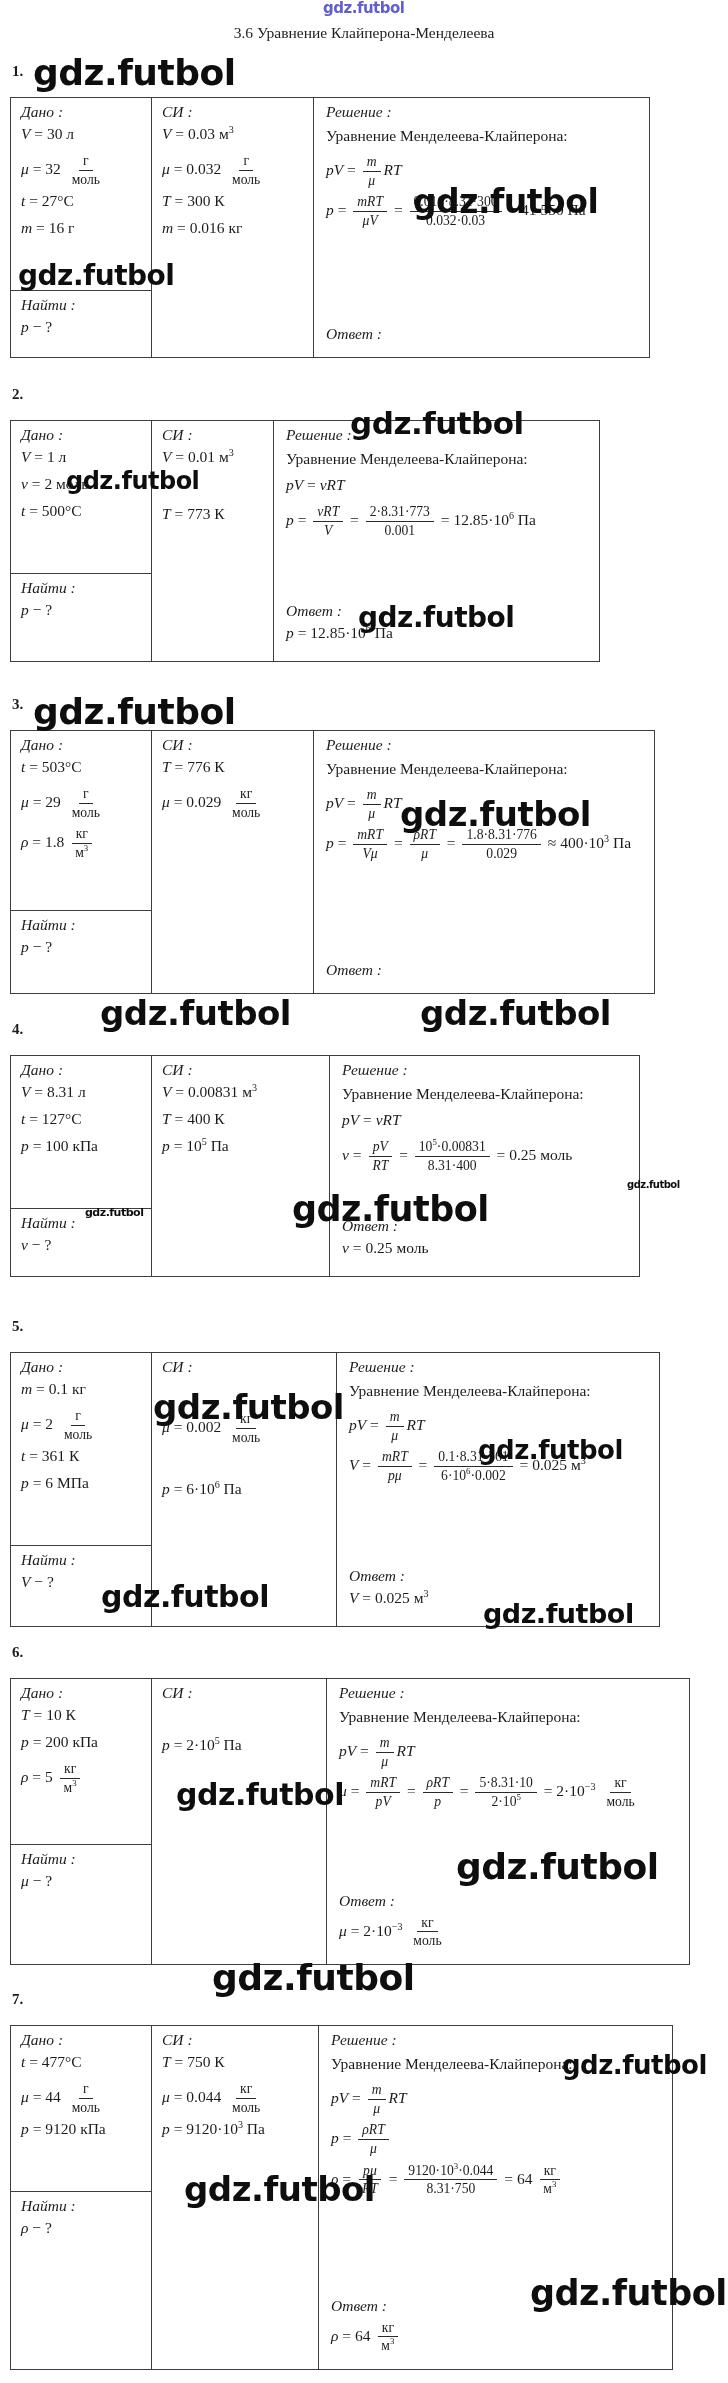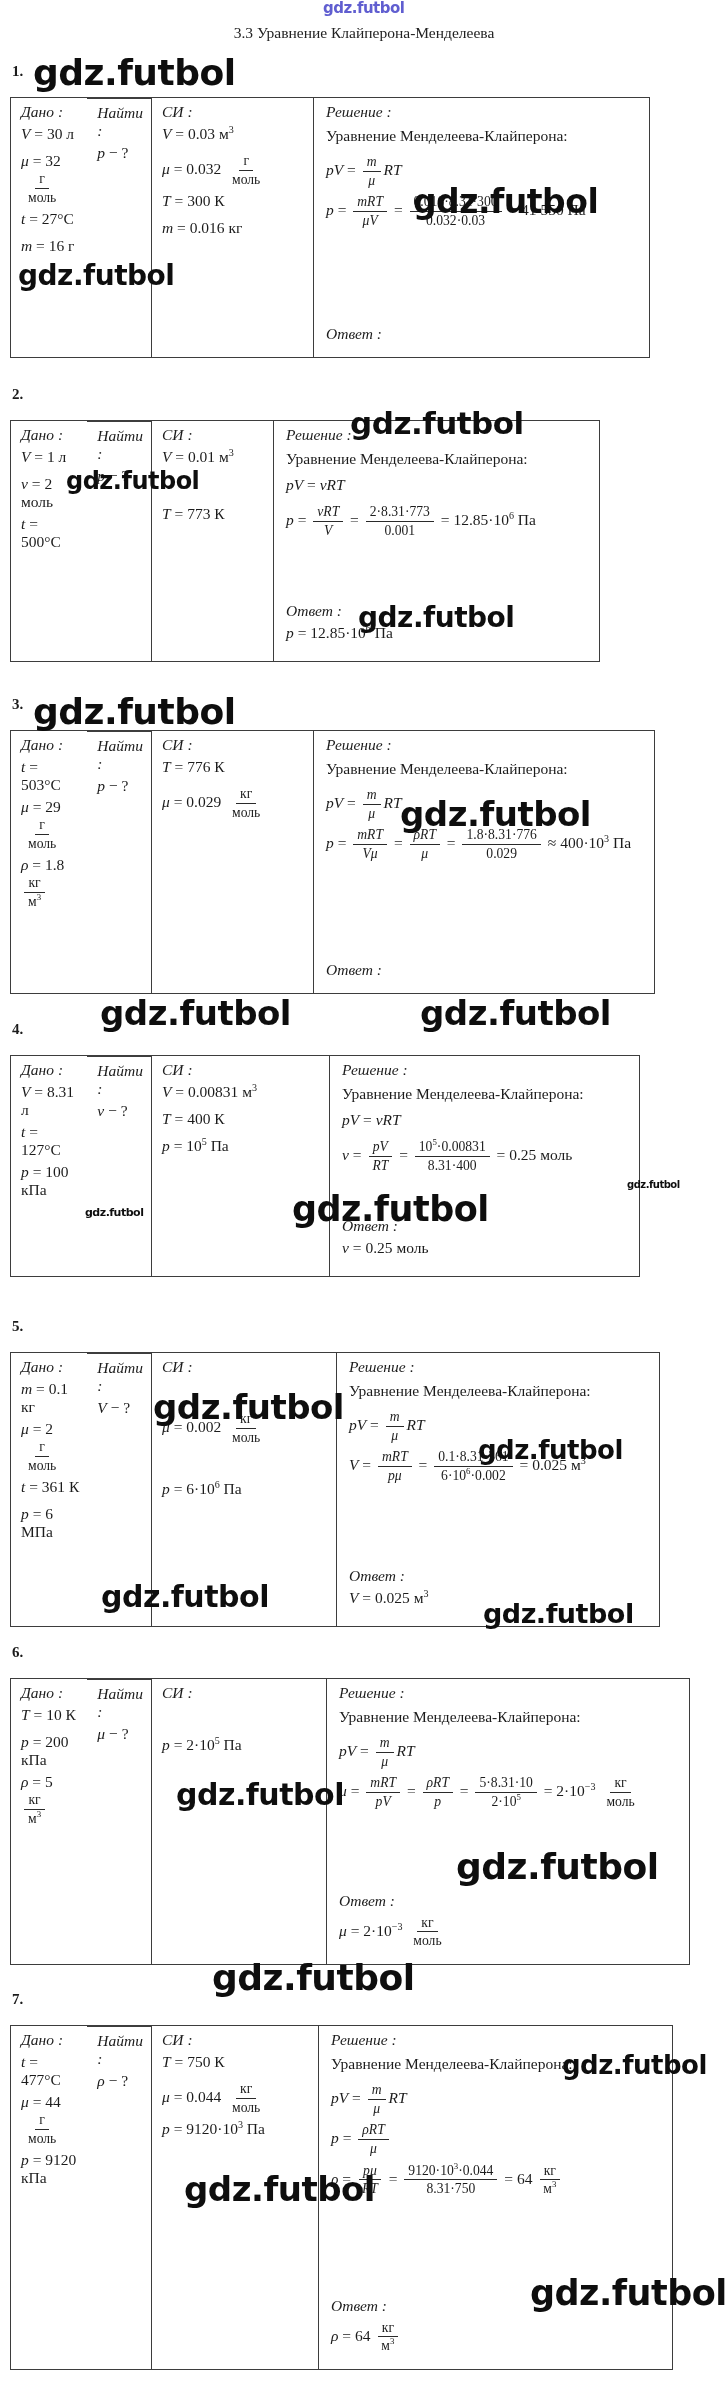--- a/index.html
+++ b/index.html
@@ -8,21 +8,21 @@
     font-family:"Liberation Serif","DejaVu Serif",serif;
     color:#1c1c1c;font-size:15.5px;overflow:hidden;
   }
   .page-title{
     position:absolute;top:24px;left:0;width:728px;text-align:center;
     font-size:15.5px;font-weight:normal;margin:0;color:#222;
   }
   .problem{position:absolute;left:10px;}
   .prob-num{font-weight:bold;font-size:15px;height:22px;margin:0 2px 12px 2px;}
   .ptable{display:flex;border:1px solid #3d3d3d;background:#fff;box-sizing:border-box;}
-  .col-left{width:140px;border-right:1px solid #3d3d3d;display:flex;flex-direction:row;flex:none;}
+  .col-left{width:140px;border-right:1px solid #3d3d3d;display:flex;flex-direction:column;flex:none;gap:36px;}
   .cell-dano{padding:5px 8px 8px 10px;}
   .cell-naiti{border-top:1px solid #3d3d3d;flex:1;padding:5px 8px 8px 10px;}
   .col-si{border-right:1px solid #3d3d3d;flex:none;padding:5px 8px 8px 10px;box-sizing:border-box;}
   .col-resh{flex:1;display:flex;flex-direction:column;padding:5px 10px 10px 12px;}
   .cell-title{font-style:italic;margin-bottom:4px;}
   .intro{margin:2px 0 4px 0;}
   .fline{margin:4px 0;min-height:23px;}
   .fline.spacer{height:26px;}
   .answer-block{margin-top:auto;padding-top:6px;}
   .it{font-style:italic;}
@@ -45,21 +45,21 @@
   #wm-layer{position:absolute;inset:0;pointer-events:none;border-radius:32px;}
   .wm{
     position:absolute;font-family:"DejaVu Sans","Liberation Sans",sans-serif;
     font-weight:bold;color:#0e0e0e;letter-spacing:-0.5px;line-height:1;white-space:nowrap;
   }
   .wm-blue{color:#4543c8;opacity:0.85;}
 </style>
 </head>
 <body>
 
-<h1 class="page-title">3.3 Уравнение Клайперона-Менделеева</h1>
+<h1 class="page-title">3.6 Уравнение Клайперона-Менделеева</h1>
 
 <section class="problem t1" style="top:63px">
   <div class="prob-num">1.</div>
   <div class="ptable">
     <div class="col-left">
       <div class="cell-dano">
         <div class="cell-title">Дано :</div>
         <div>
             <div class="fline"><span class="it">V</span><span> </span><span>=</span><span> </span><span>3</span><span>0</span><span> </span><span>л</span></div>
             <div class="fline"><span class="it">μ</span><span> </span><span>=</span><span> </span><span>3</span><span>2</span><span> </span><span class="frac">

